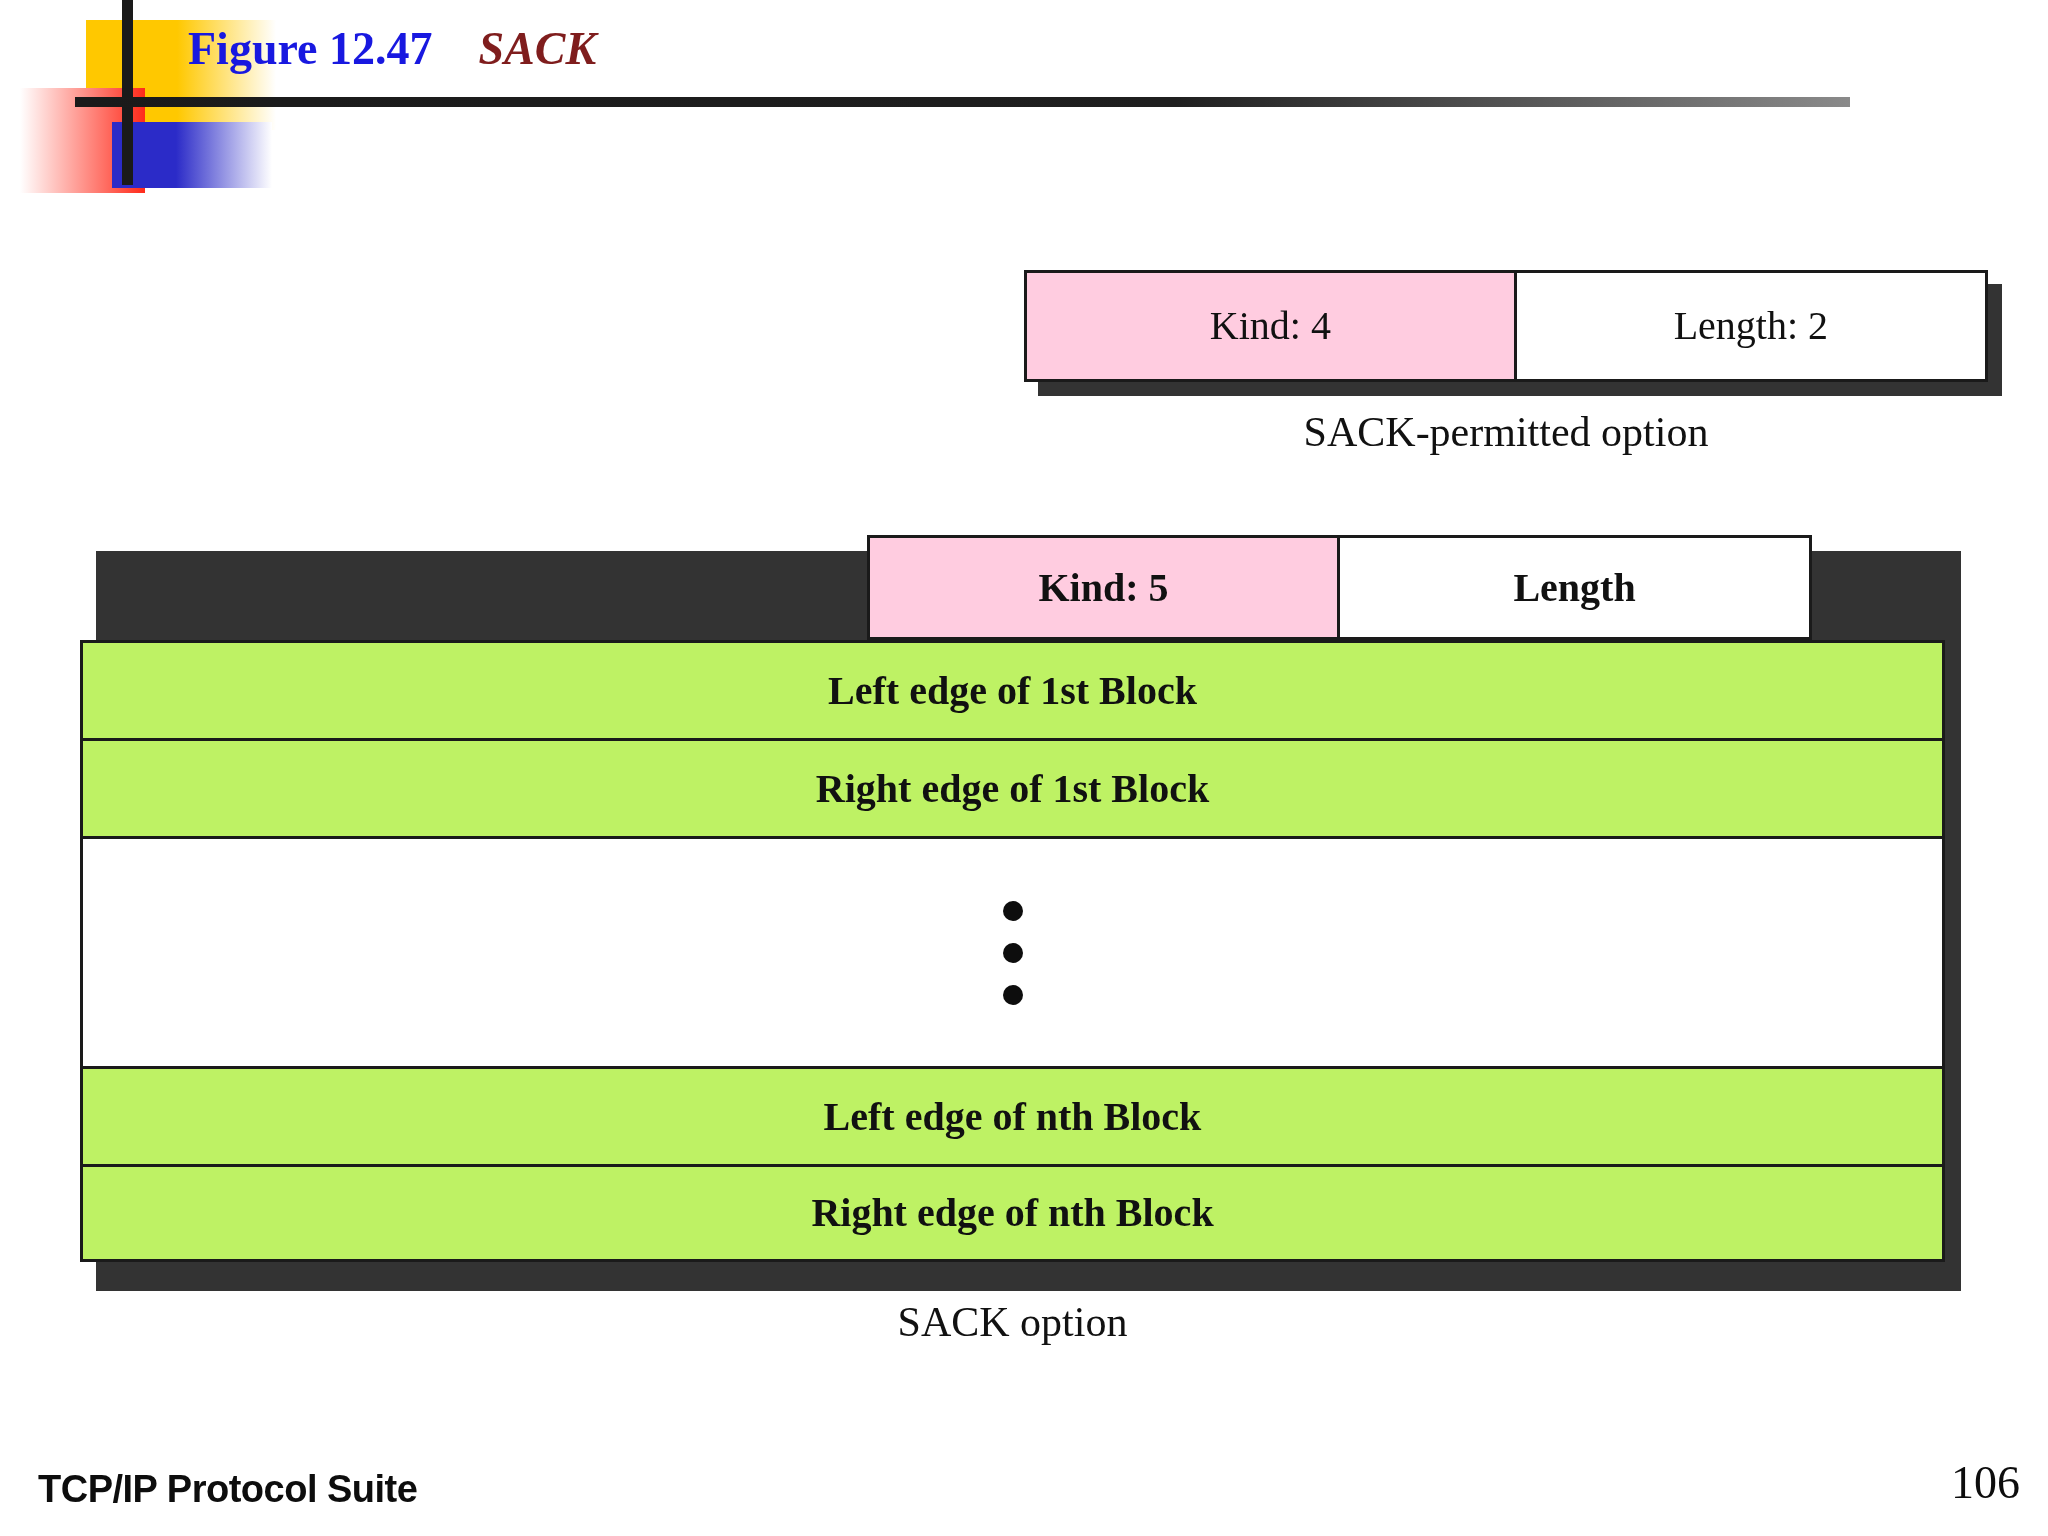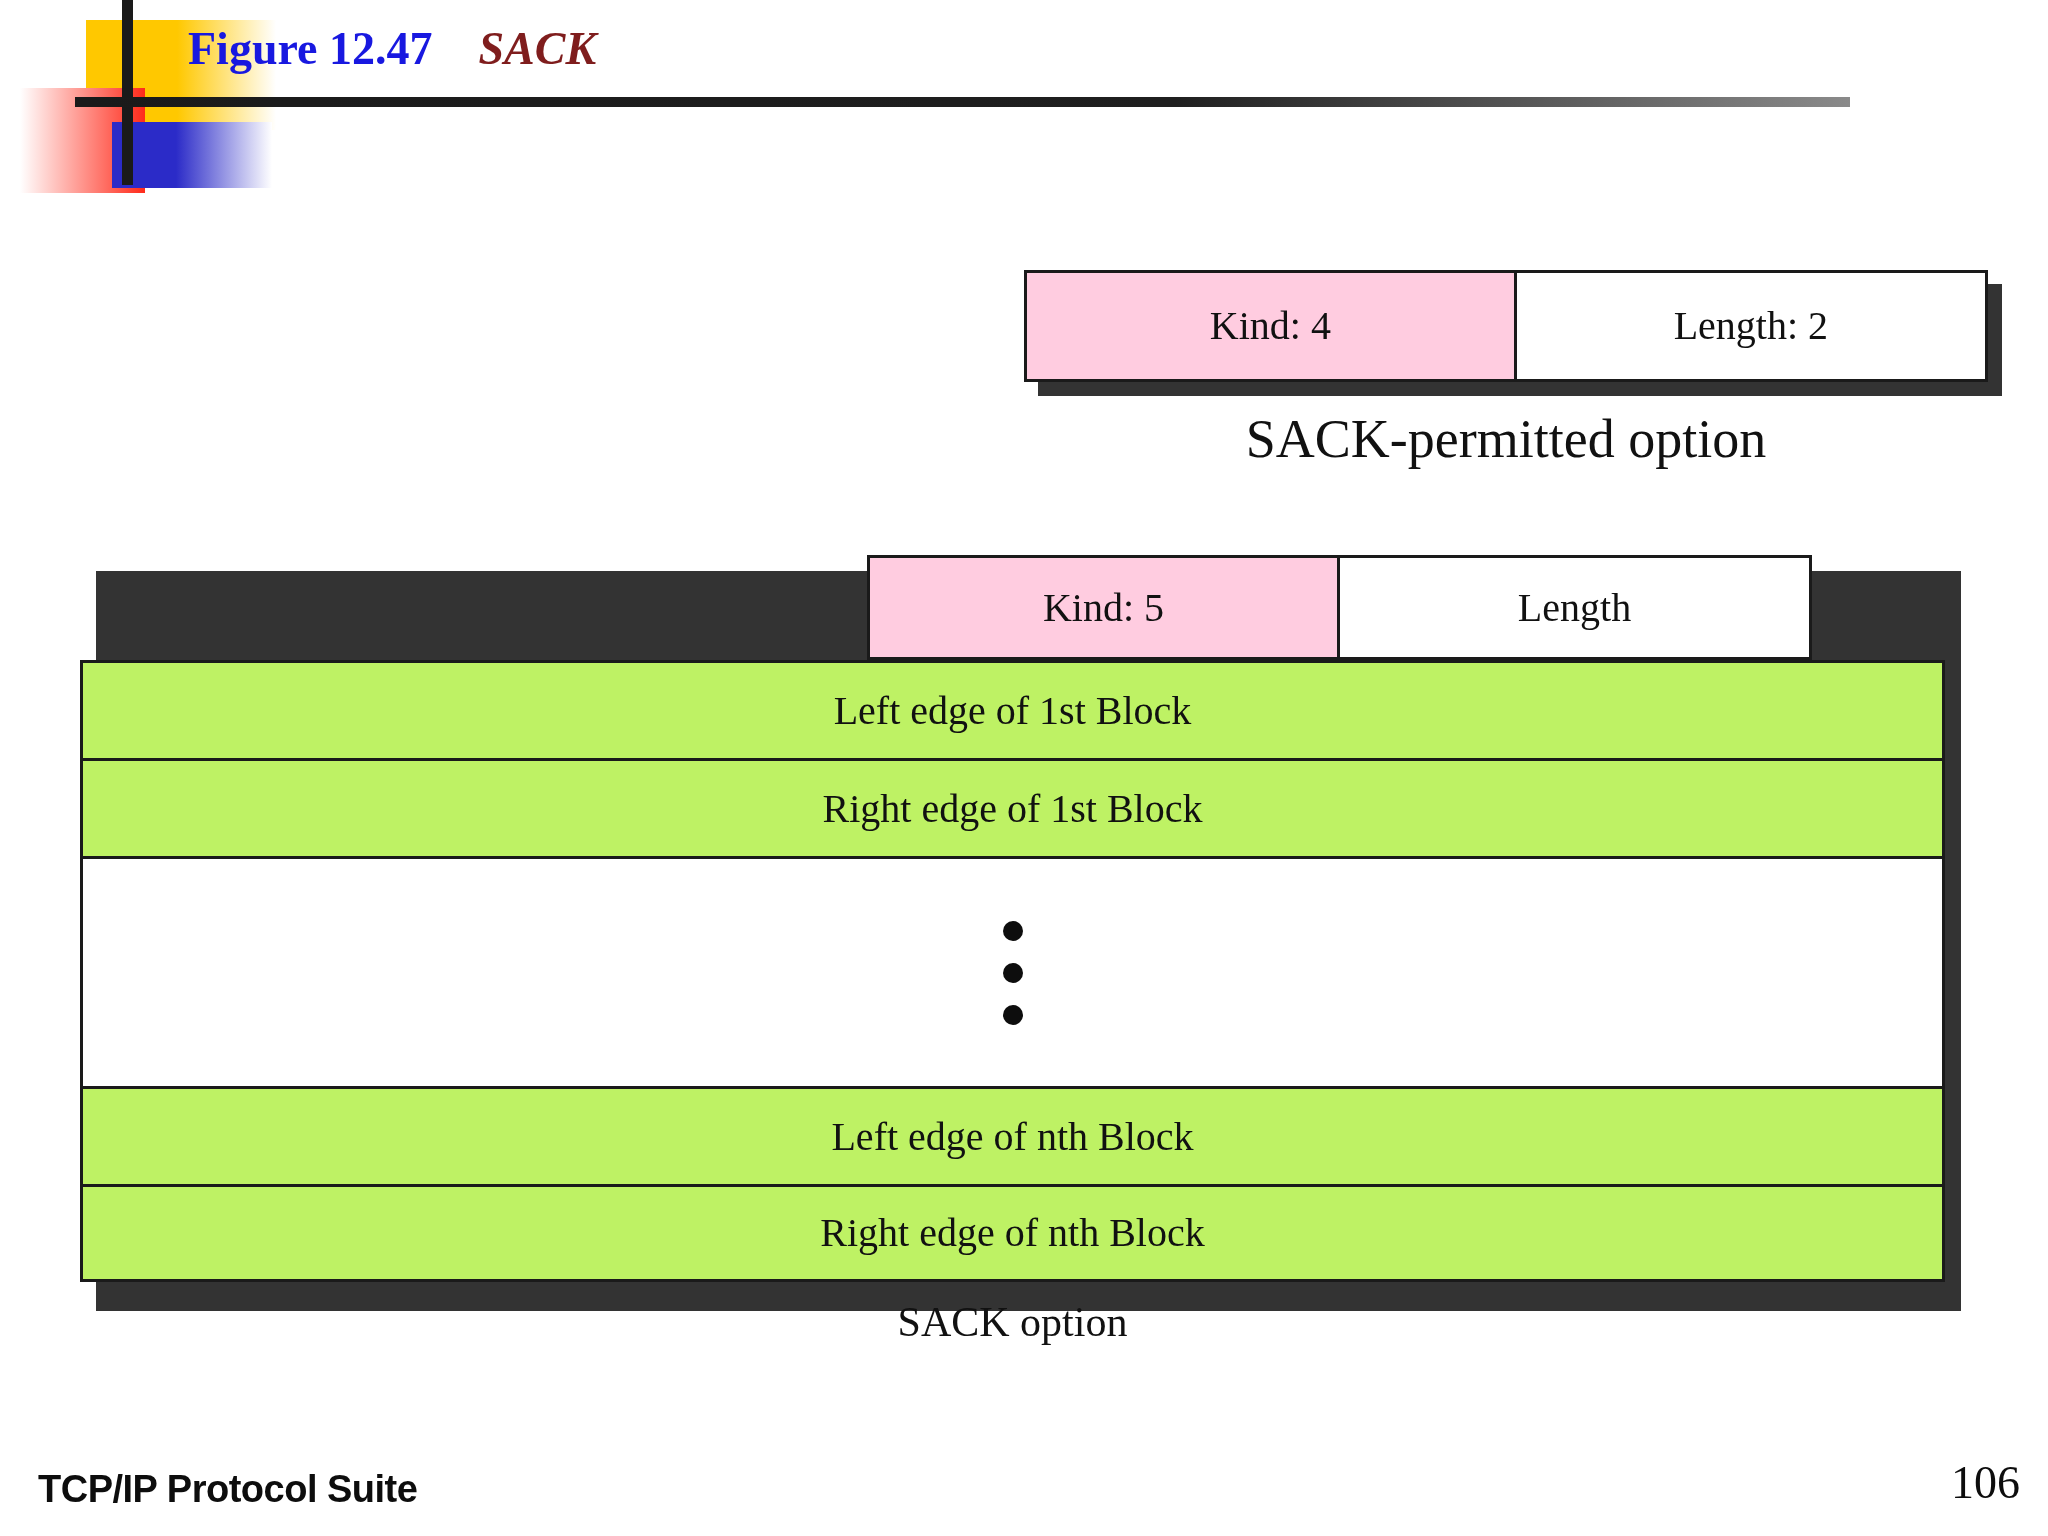--- a/index.html
+++ b/index.html
@@ -110,29 +110,29 @@
   }
   #permitted-row .cell { height: 112px; }
   #cell-kind4   { width: 504px; border-right-width: 3px; }
   #cell-length2 { width: 482px; border-left-width: 0; align-items: center; }
 
   #label-permitted {
     position: absolute;
     left: 1024px; top: 408px;
     width: 964px;
     text-align: center;
-    font-size: 54px;
+    font-size: 42px;
     color: #111111;
   }
 
   
   #diagram-sack {
     position: absolute;
-    left: 80px; top: 555px;
-    width: 1732px; height: 740px;
+    left: 80px; top: 535px;
+    width: 1732px; height: 740px; font-weight: bold;
   }
   
   #sack-shadow-main {
     left: 16px; top: 16px;
     width: 1865px; height: 740px;
   }
 
   
   #sack-head-row {
     position: absolute;

